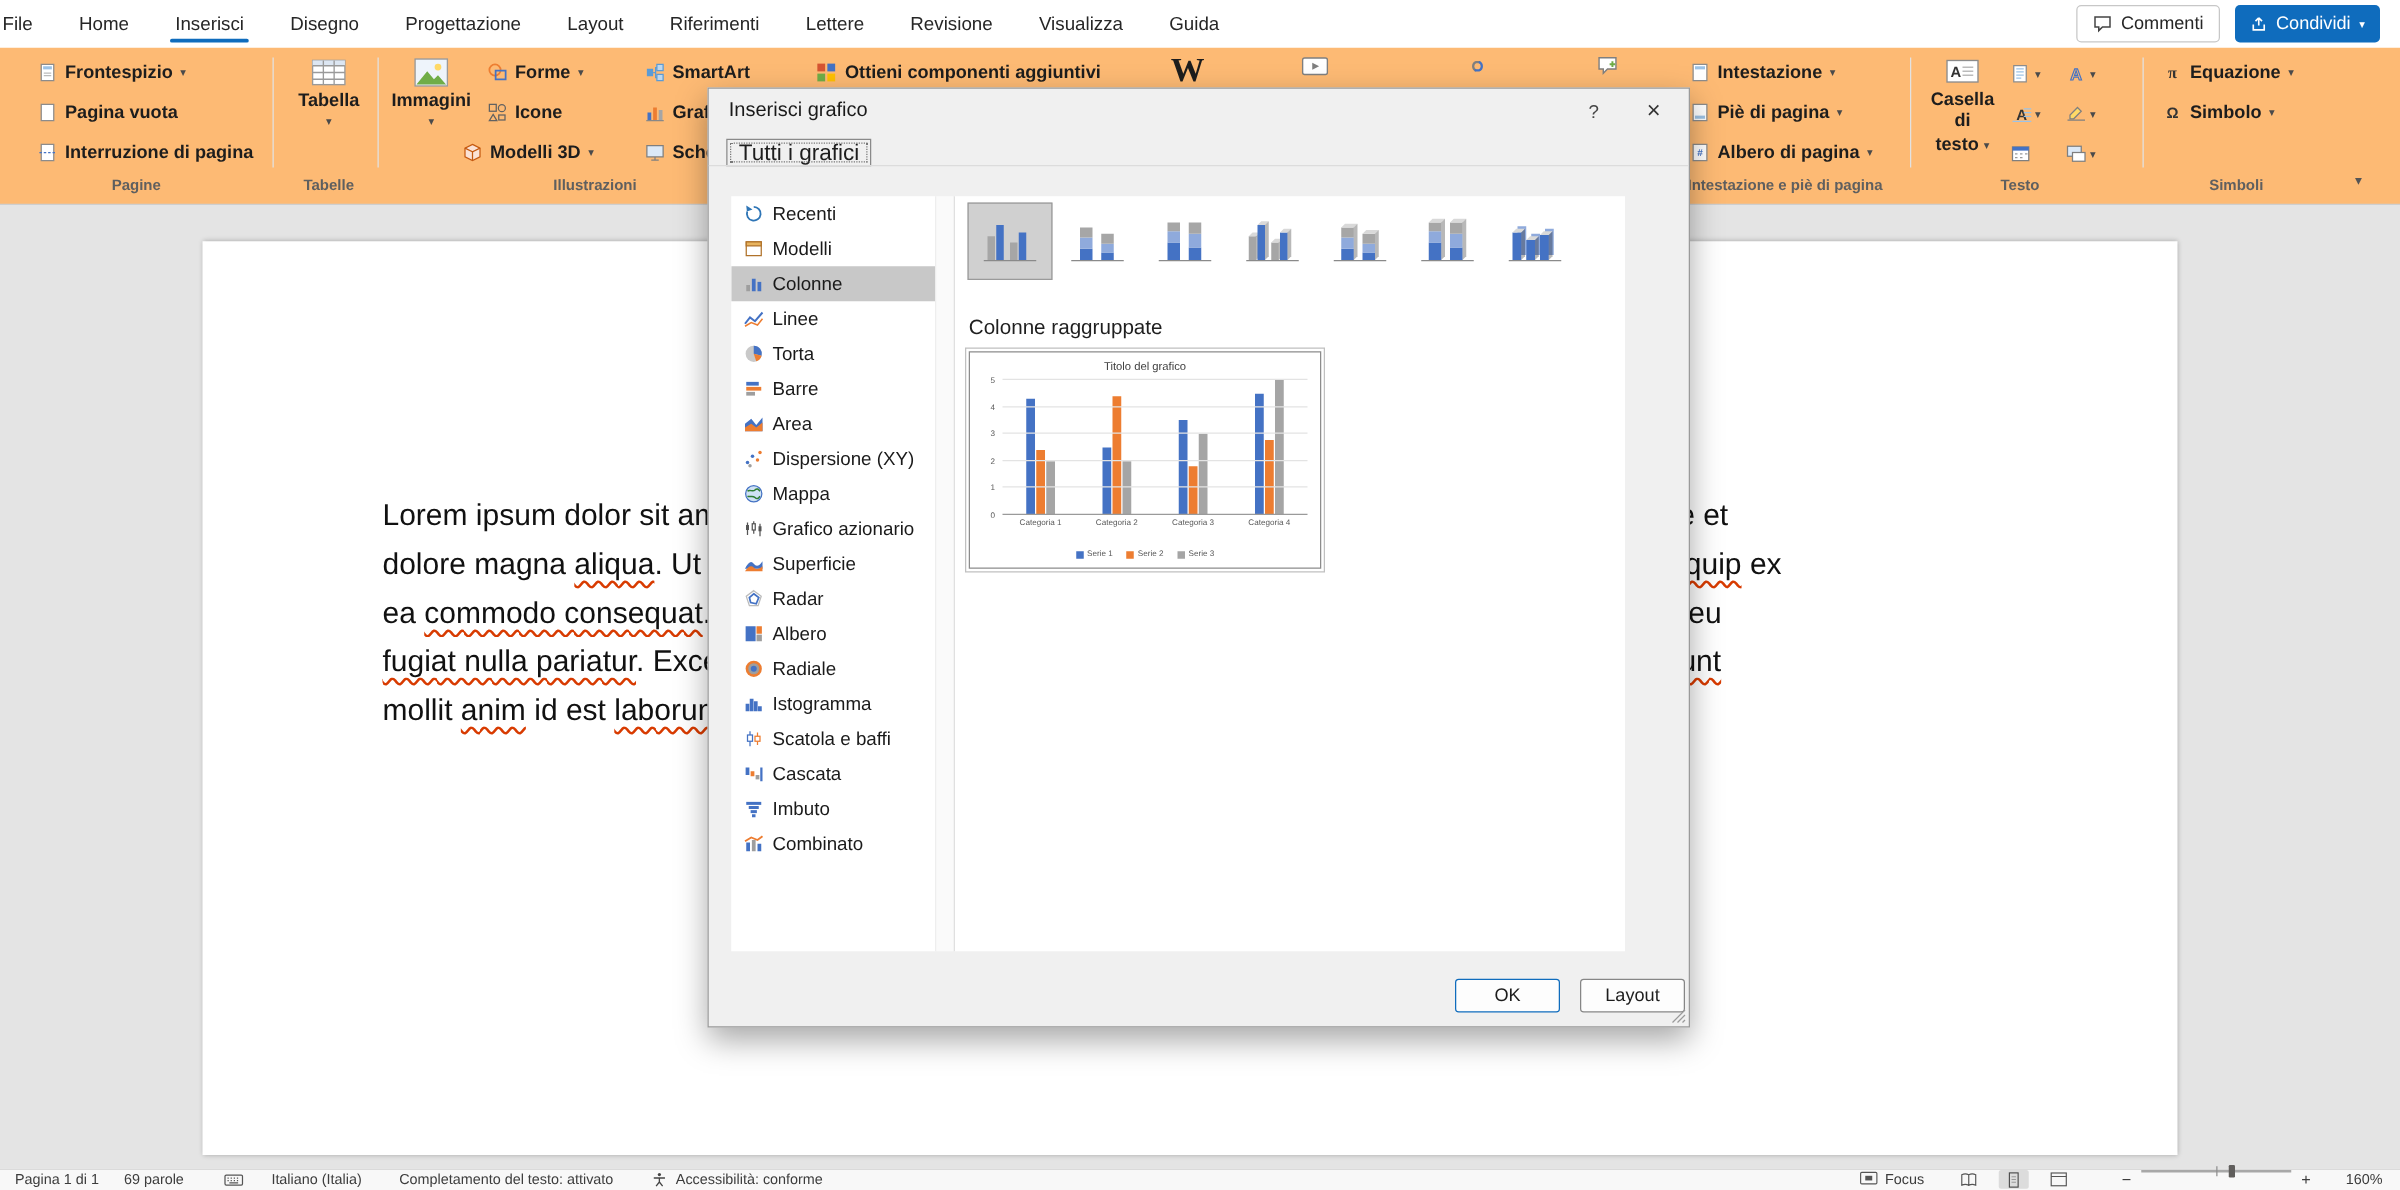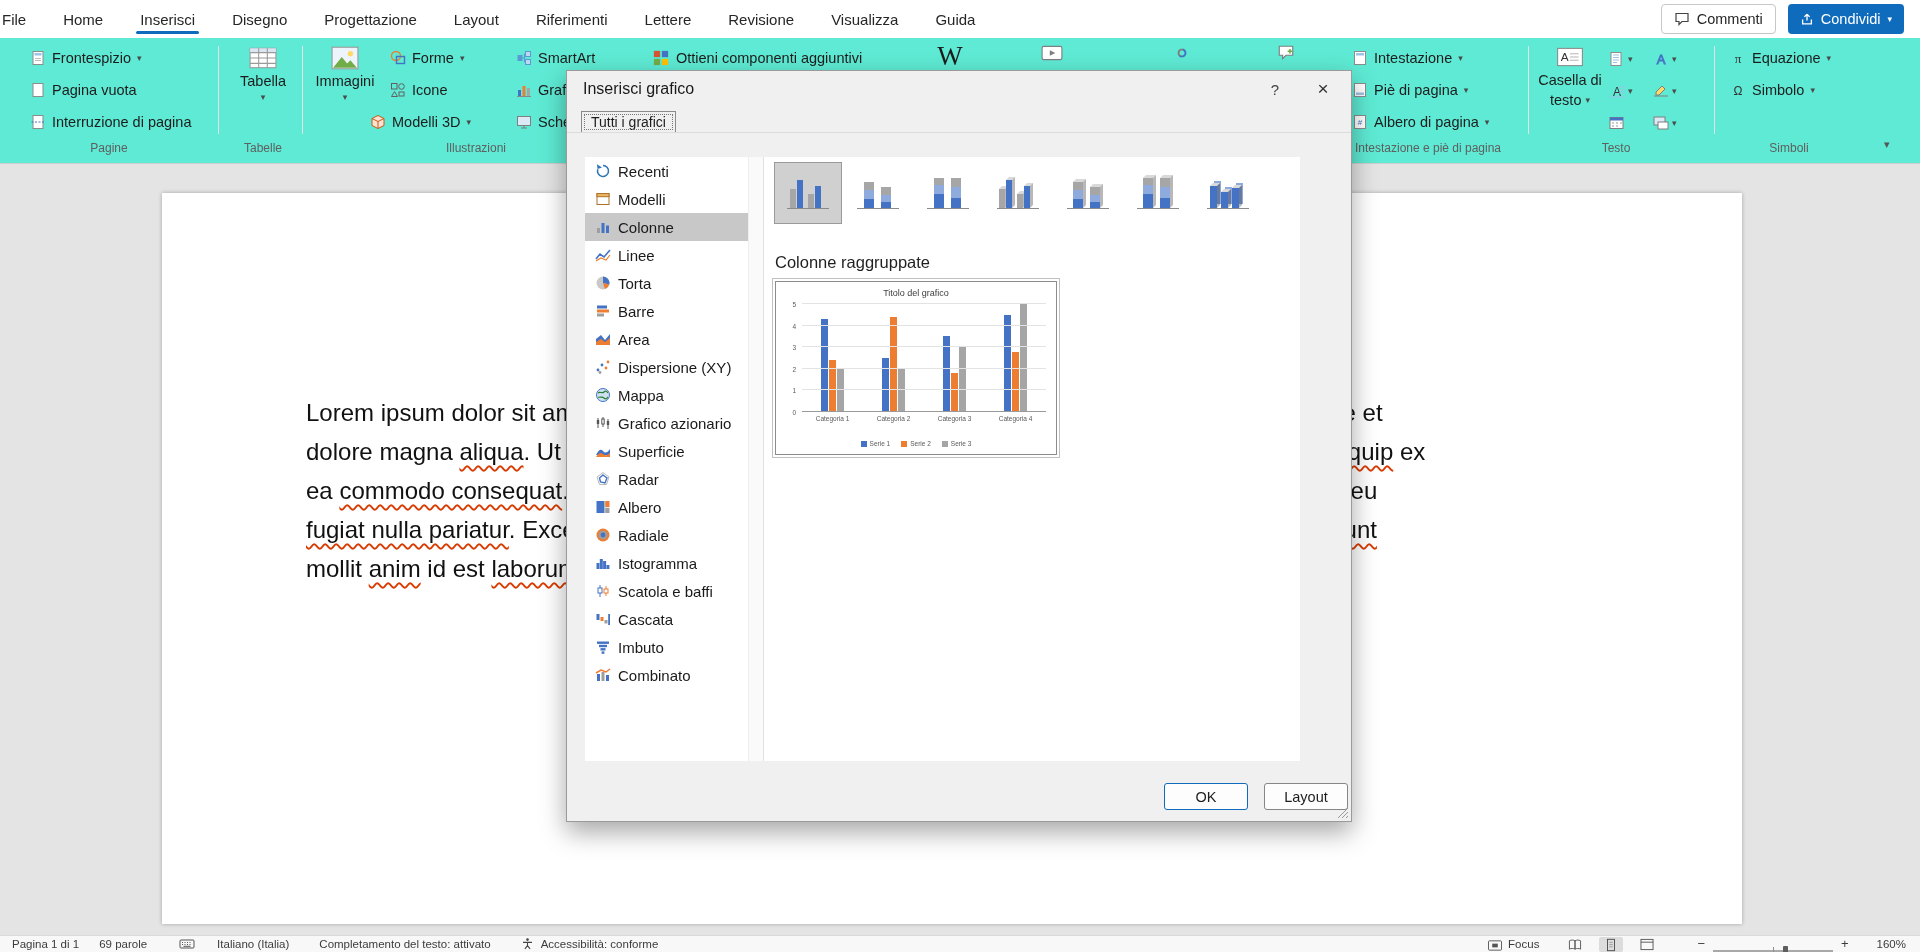--- a/index.html
+++ b/index.html
@@ -6,21 +6,21 @@
   .root{position:relative;width:1920px;height:952px;background:#fff;overflow:hidden;
         font-family:"Liberation Sans","DejaVu Sans",sans-serif;color:#1d1d1d;-webkit-font-smoothing:antialiased;}
   
   .tabbar{position:absolute;left:0;top:0;right:0;height:38px;background:#fff;display:flex;align-items:center;z-index:5;}
   .tab{font-size:15px;color:#262626;margin-right:33px;position:relative;padding:8px 2px;cursor:default;white-space:nowrap;}
   .tab.active::after{content:"";position:absolute;left:-2px;right:-2px;bottom:2px;height:3px;background:#0f6cbd;border-radius:2px;}
   .topright{position:absolute;top:4px;right:16px;display:flex;gap:12px;z-index:10;}
   .btn-comments{display:flex;align-items:center;gap:7px;font-size:14.5px;color:#262626;background:#fff;border:1px solid #c7c7c7;border-radius:4px;padding:4px 12px;height:30px;box-sizing:border-box;}
   .btn-share{display:flex;align-items:center;gap:7px;font-size:14.5px;color:#fff;background:#0f6cbd;border:none;border-radius:4px;padding:4px 12px;height:30px;box-sizing:border-box;}
   
-  .ribbon{position:absolute;left:0;top:38px;width:1920px;height:125px;background:#5eead4;border-bottom:1px solid #cecece;z-index:1;}
+  .ribbon{position:absolute;left:0;top:38px;width:1920px;height:125px;background:#fdba74;border-bottom:1px solid #cecece;z-index:1;font-weight:bold;}
   .rs{position:absolute;display:flex;align-items:center;gap:6px;font-size:14.5px;height:28px;white-space:nowrap;}
   .rb{position:absolute;display:flex;flex-direction:column;align-items:center;gap:3px;font-size:14.5px;text-align:center;line-height:1.15;}
   .rsi{position:absolute;display:flex;align-items:center;gap:2px;height:26px;}
   .caret{font-size:9px;color:#4a4a4a;line-height:1;}
   .rgl{position:absolute;top:103px;font-size:12px;color:#5f5f5f;text-align:center;}
   .rdiv{position:absolute;top:8px;height:88px;width:1px;background:#e2e2e2;}
   .ic16{width:16px;height:16px;flex:none;}
   .ic18{width:18px;height:16px;flex:none;}
   .wglyph{font-family:"Liberation Serif","DejaVu Serif",serif;font-size:27px;color:#1d1d1d;line-height:1;}
   .collapse-chevron{position:absolute;left:1884px;top:100px;font-size:11px;color:#555;}
@@ -29,21 +29,21 @@
   .page{position:absolute;left:162px;top:30px;width:1580px;bottom:12px;background:#fff;box-shadow:0 0 4px rgba(0,0,0,.28);}
   .doc-text{position:absolute;left:144px;top:200px;width:1300px;font-size:24px;line-height:39px;color:#111;}
   .doc-line{white-space:nowrap;}
   .wavy{text-decoration:underline;text-decoration-style:wavy;text-decoration-color:#d83b01;text-decoration-thickness:2px;text-underline-offset:5px;}
   
   .dialog{position:absolute;left:566px;top:70px;width:784px;height:750px;background:#f0f0f0;border:1px solid #9a9a9a;
           box-shadow:0 10px 24px rgba(0,0,0,.35);z-index:50;font-size:15px;}
   .dlg-title{position:absolute;left:16px;top:9px;font-size:16px;color:#1a1a1a;}
   .dlg-help{position:absolute;right:64px;top:8px;width:24px;height:22px;text-align:center;font-size:15px;color:#444;line-height:22px;}
   .dlg-close{position:absolute;right:14px;top:5px;width:28px;height:26px;text-align:center;font-size:19px;color:#333;line-height:26px;}
-  .dlg-tab{position:absolute;left:14px;top:40px;height:22px;line-height:20px;padding:0 9px;font-size:14px;background:#f0f0f0;
+  .dlg-tab{position:absolute;left:14px;top:40px;height:22px;line-height:20px;padding:0 9px;font-size:18px;background:#f0f0f0;
            border:1px solid #8a8a8a;outline:1px dotted #777;outline-offset:-4px;box-sizing:border-box;}
   .dlg-sep{position:absolute;left:0;right:0;top:61px;height:1px;background:#dcdcdc;}
   .dlg-list{position:absolute;left:18px;top:86px;width:163px;height:604px;background:#fff;overflow:hidden;}
   .dlg-scroll{position:absolute;left:181px;top:86px;width:14px;height:604px;background:#fafafa;border-left:1px solid #eee;}
   .dlg-item{display:flex;align-items:center;gap:7px;height:28px;padding-left:10px;font-size:15px;color:#1a1a1a;cursor:default;}
   .dlg-item.sel{background:#c8c8c8;}
   .si{width:16px;height:16px;flex:none;}
   .dlg-main{position:absolute;left:196px;top:86px;width:537px;height:604px;background:#fff;border-left:1px solid #e0e0e0;box-sizing:border-box;}
   .thumbs{position:absolute;left:10px;top:5px;display:flex;}
   .thumb{width:68px;height:62px;display:flex;align-items:center;justify-content:center;border:1px solid transparent;margin-right:2px;box-sizing:border-box;}
@@ -66,21 +66,21 @@
   .pv-leg-item{display:flex;align-items:center;gap:3px;}
   .pv-sw{width:6px;height:6px;display:inline-block;}
   .dbtn{position:absolute;top:712px;width:84px;height:27px;background:#fdfdfd;border:1px solid #868686;border-radius:3px;
         font-size:14.5px;display:flex;align-items:center;justify-content:center;box-sizing:border-box;font-family:inherit;}
   .dbtn.primary{border:1px solid #0f6cbd;}
   .grip{position:absolute;right:2px;bottom:2px;}
   
   .statusbar{position:absolute;left:0;right:0;bottom:0;height:16px;background:#f8f8f8;border-top:1px solid #dadada;
              display:flex;align-items:center;font-size:11.5px;color:#3c3c3c;z-index:20;line-height:16px;gap:19px;}
   .sb-left{display:flex;align-items:center;margin-left:12px;}
-  .sb-right{margin-left:auto;display:flex;align-items:flex-end;margin-right:14px;}
+  .sb-right{margin-left:auto;display:flex;align-items:flex-start;margin-right:14px;}
   .sb-item{white-space:nowrap;}
   .sbicon{display:inline-flex;align-items:center;}
   .viewbtn{display:inline-flex;align-items:center;justify-content:center;width:24px;height:15px;}
   .viewbtn.sel{background:#dcdcdc;border-radius:2px;}
   .ztrack{position:relative;width:120px;height:2px;background:#a8a8a8;margin:0 8px;}
   .ztick{position:absolute;left:50%;top:-3px;width:1px;height:8px;background:#8f8f8f;}
   .zthumb{position:absolute;left:58%;top:-4px;width:5px;height:10px;background:#605e5c;border-radius:1px;}
 </style>
 </head>
 <body>

